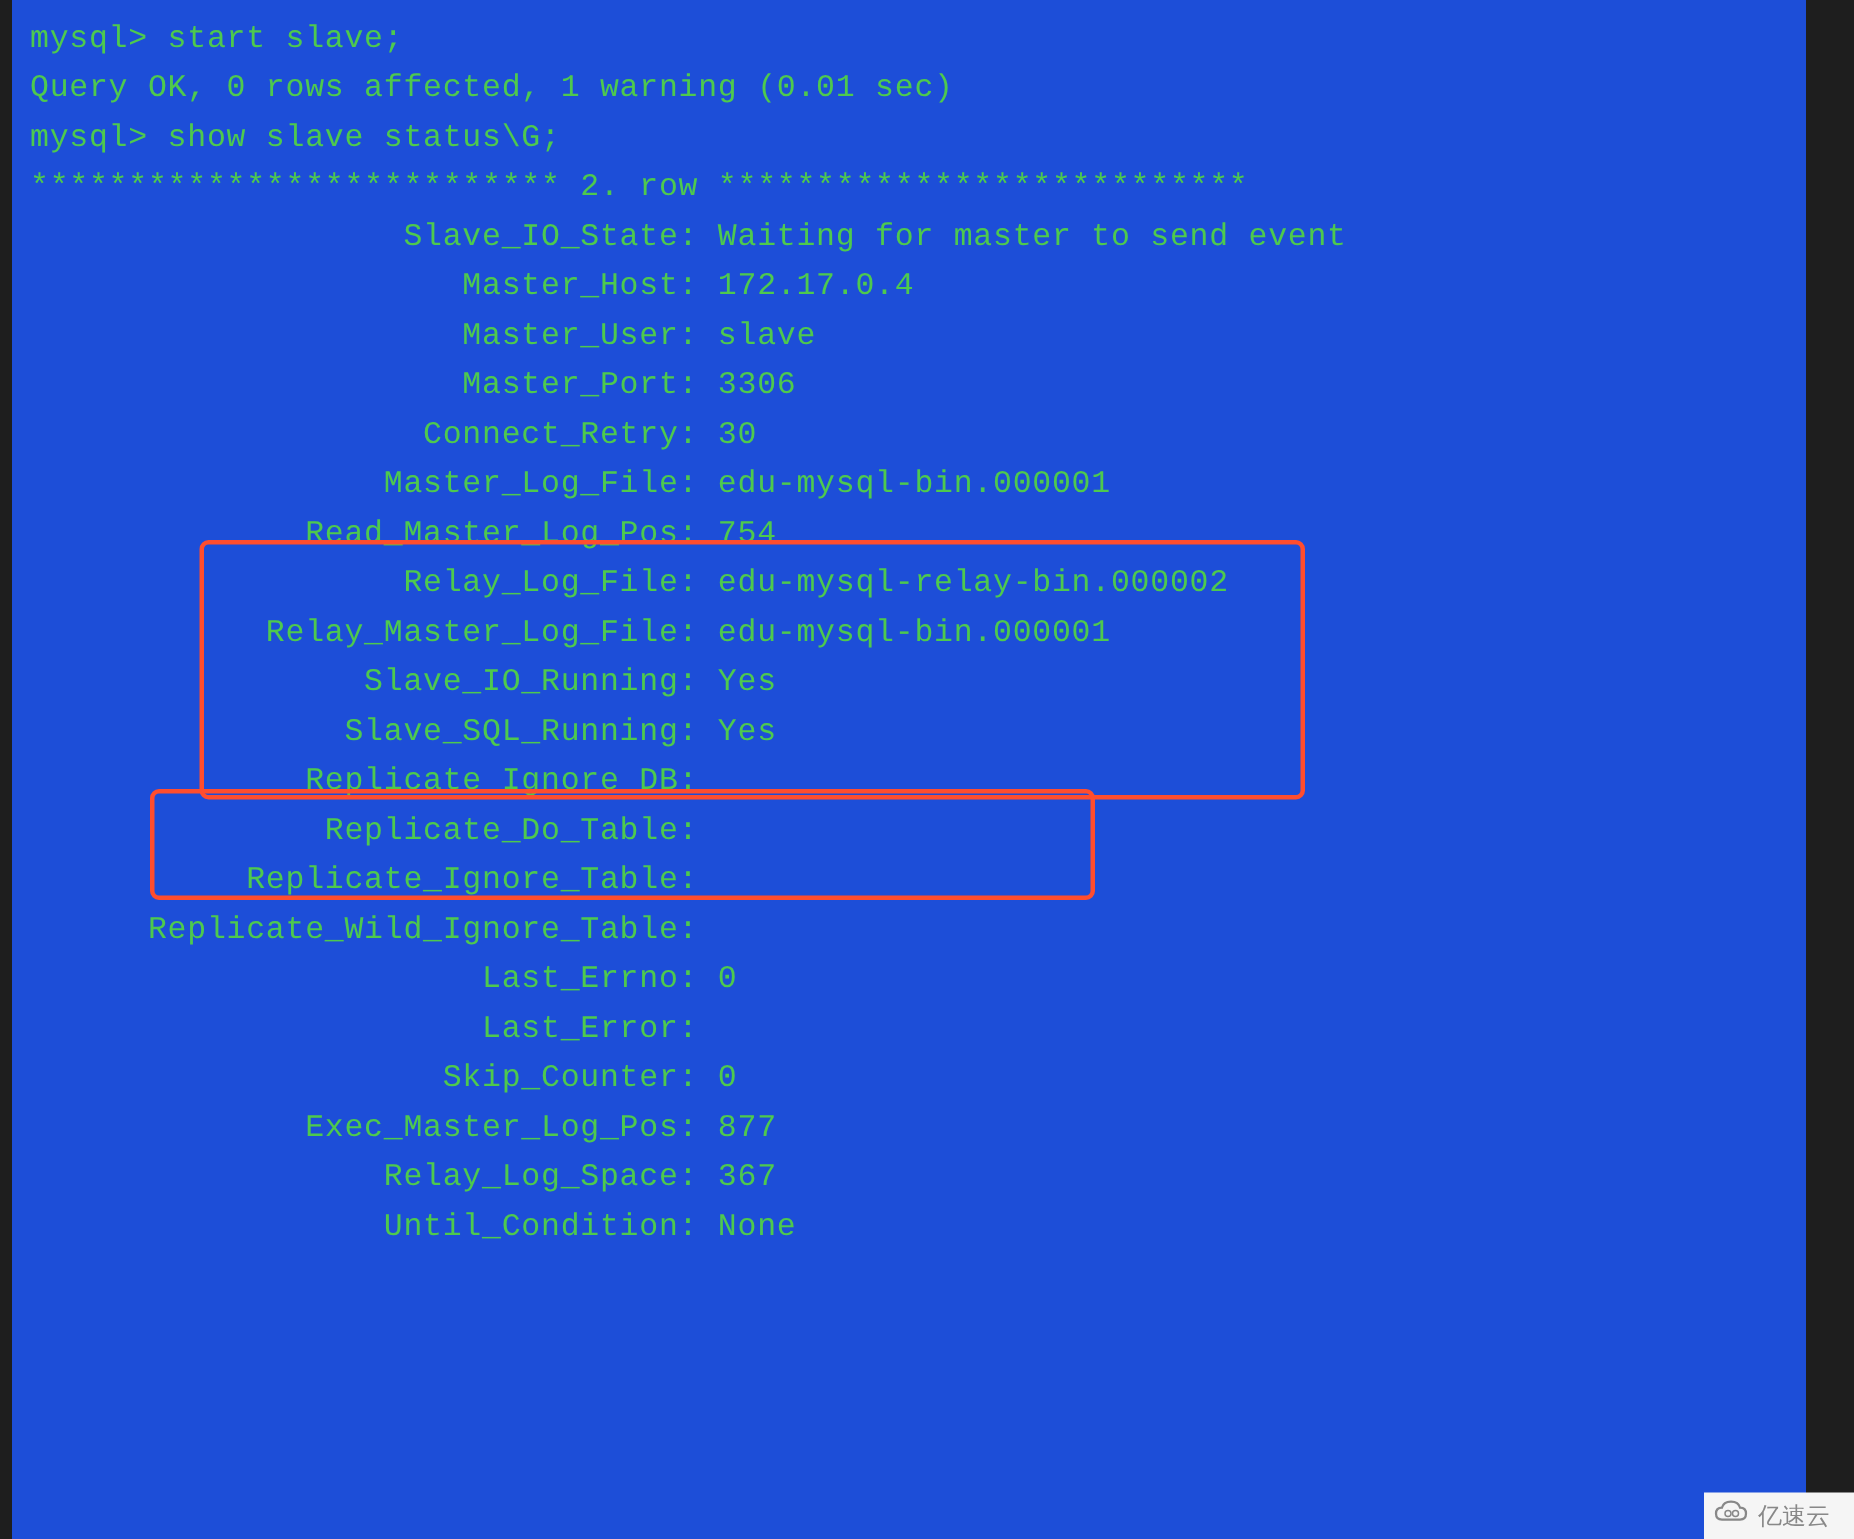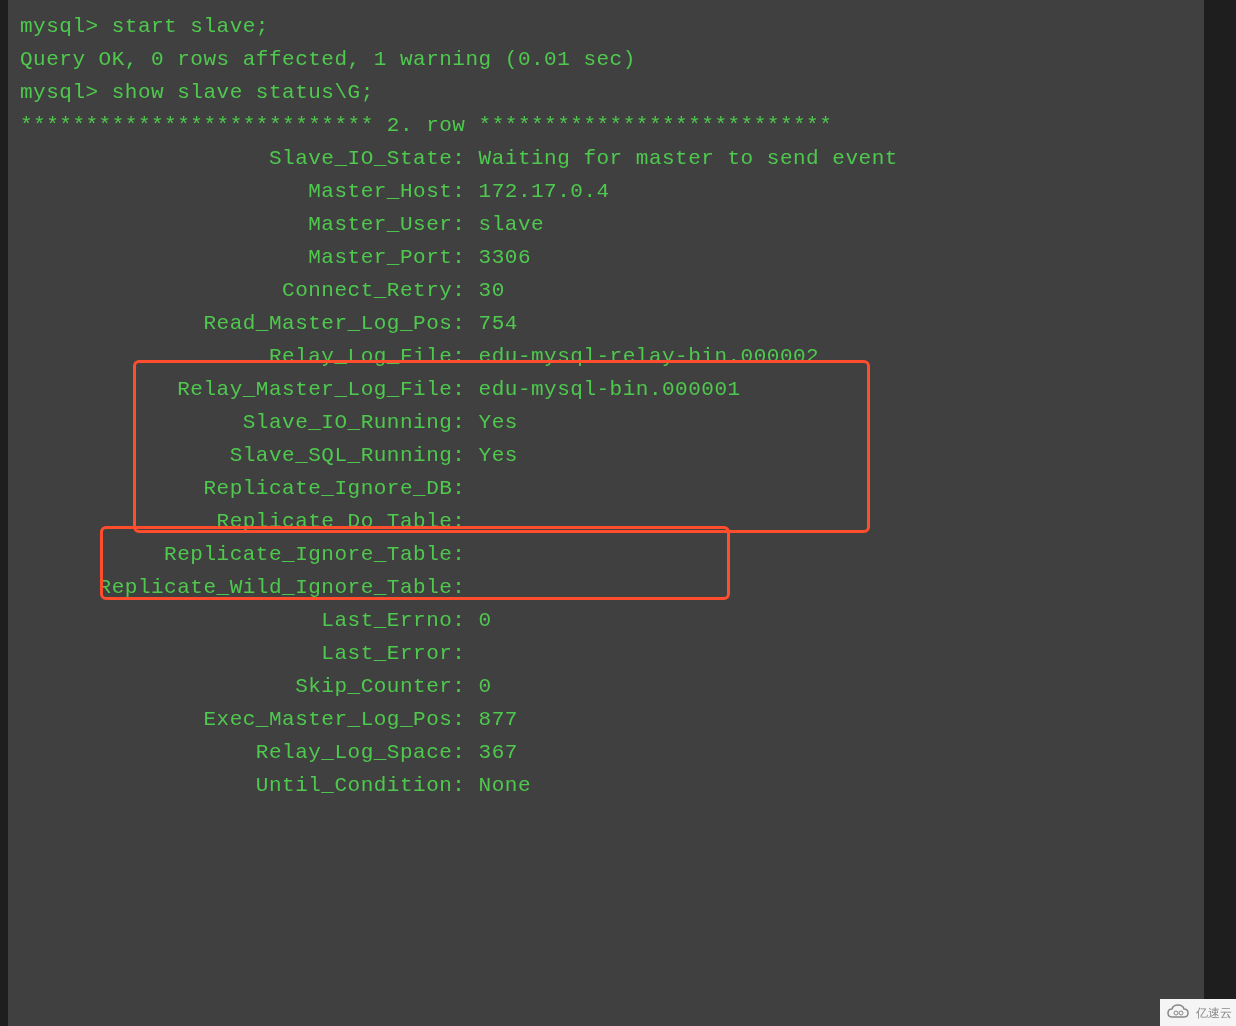--- a/index.html
+++ b/index.html
@@ -11,21 +11,21 @@
       background: #1e1e1e;
       font-family: 'Consolas', 'Monaco', 'Courier New', monospace;
       font-size: 21px;
       color: #4ec94e;
       width: 1236px;
       height: 1026px;
       position: relative;
       overflow: hidden;
     }
     .terminal-container {
-      background: #404040;
+      background: #1d4ed8;
       margin-left: 8px;
       margin-right: 32px;
       padding: 10px 12px 0 12px;
       height: 100%;
       overflow: hidden;
     }
     .line {
       white-space: pre;
       line-height: 33px;
       letter-spacing: 0.5px;
@@ -50,22 +50,22 @@
       height: 74px;
       pointer-events: none;
     }
     .watermark {
       position: absolute;
       right: 0;
       bottom: 0;
       background: #f5f5f5;
       color: #888;
       font-family: sans-serif;
-      font-size: 12px;
-      padding: 6px 4px 4px 36px;
+      font-size: 16px;
+      padding: 6px 16px 4px 36px;
       display: flex;
       align-items: center;
       gap: 6px;
     }
     .watermark-icon {
       position: absolute;
       left: 6px;
       top: 4px;
     }
   </style>
@@ -78,20 +78,21 @@
   <div class="line">Query OK, 0 rows affected, 1 warning (0.01 sec)</div>
   <div class="line"></div>
   <div class="line">mysql&gt; show slave status\G;</div>
   <div class="line">*************************** 2. row ***************************</div>
   <div id="fields">
       <div class="line">                   Slave_IO_State: Waiting for master to send event</div>
       <div class="line">                      Master_Host: 172.17.0.4</div>
       <div class="line">                      Master_User: slave</div>
       <div class="line">                      Master_Port: 3306</div>
       <div class="line">                    Connect_Retry: 30</div>
+      <div class="line">                  Master_Log_File: edu-mysql-bin.000001</div>
       <div class="line">              Read_Master_Log_Pos: 754</div>
       <div class="line">                   Relay_Log_File: edu-mysql-relay-bin.000002</div>
       <div class="line">            Relay_Master_Log_File: edu-mysql-bin.000001</div>
       <div class="line">                 Slave_IO_Running: Yes</div>
       <div class="line">                Slave_SQL_Running: Yes</div>
       <div class="line">              Replicate_Ignore_DB: </div>
       <div class="line">               Replicate_Do_Table: </div>
       <div class="line">           Replicate_Ignore_Table: </div>
       <div class="line">      Replicate_Wild_Ignore_Table: </div>
       <div class="line">                       Last_Errno: 0</div>

